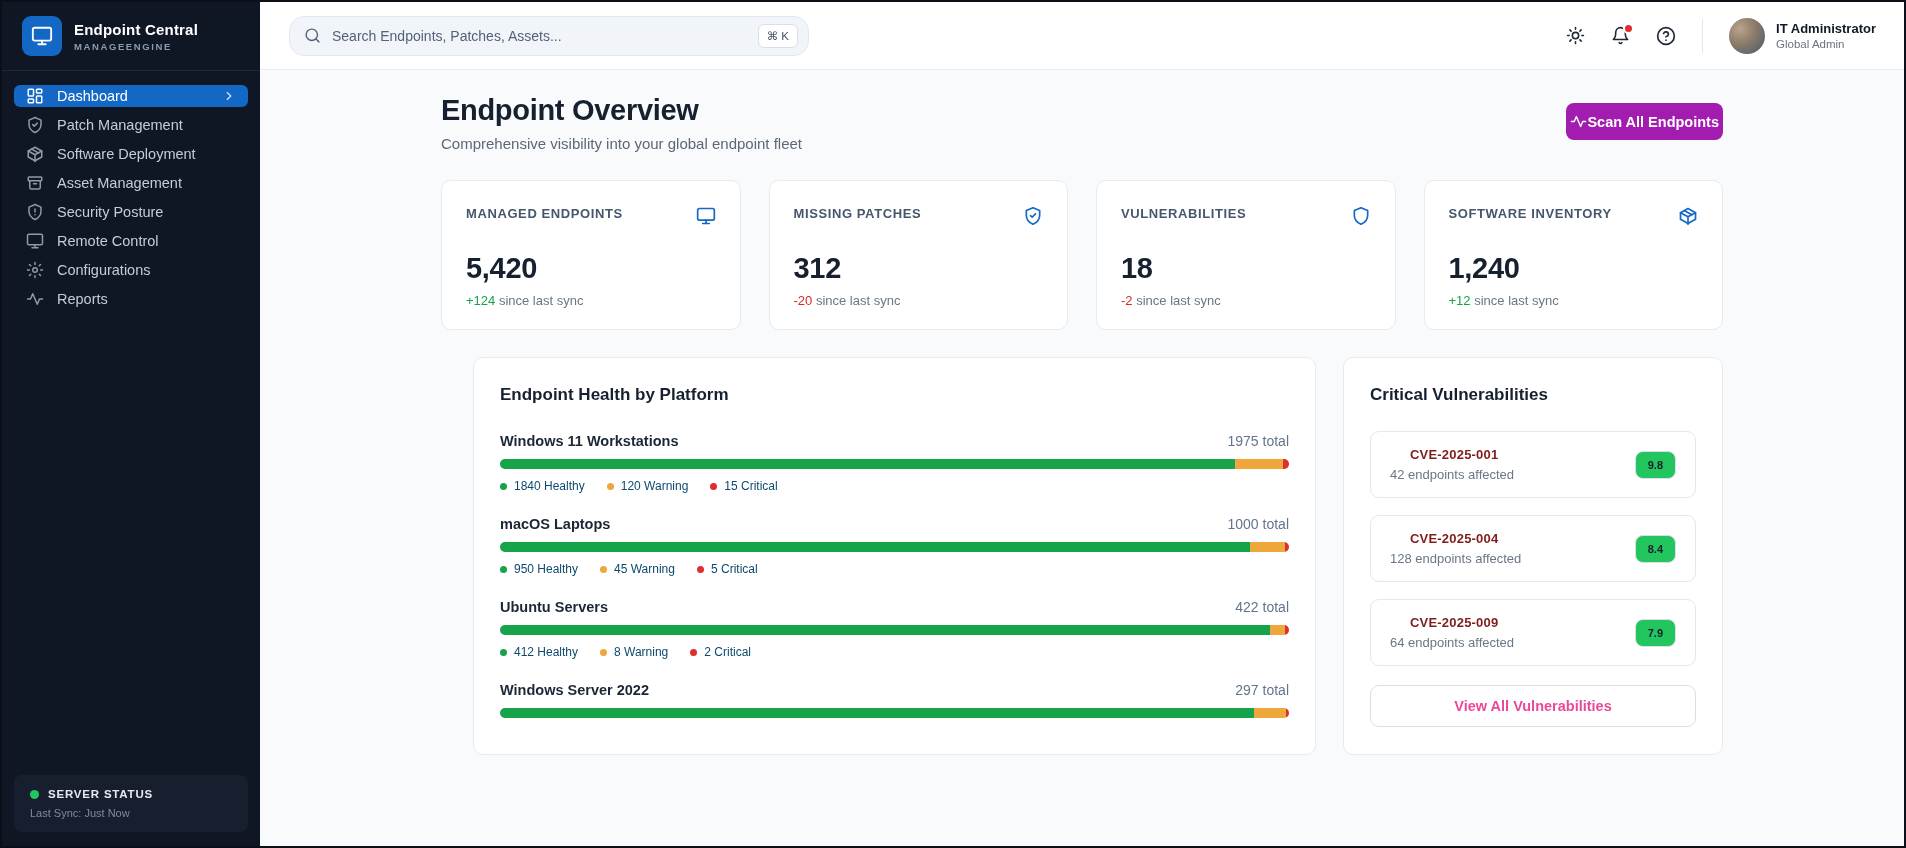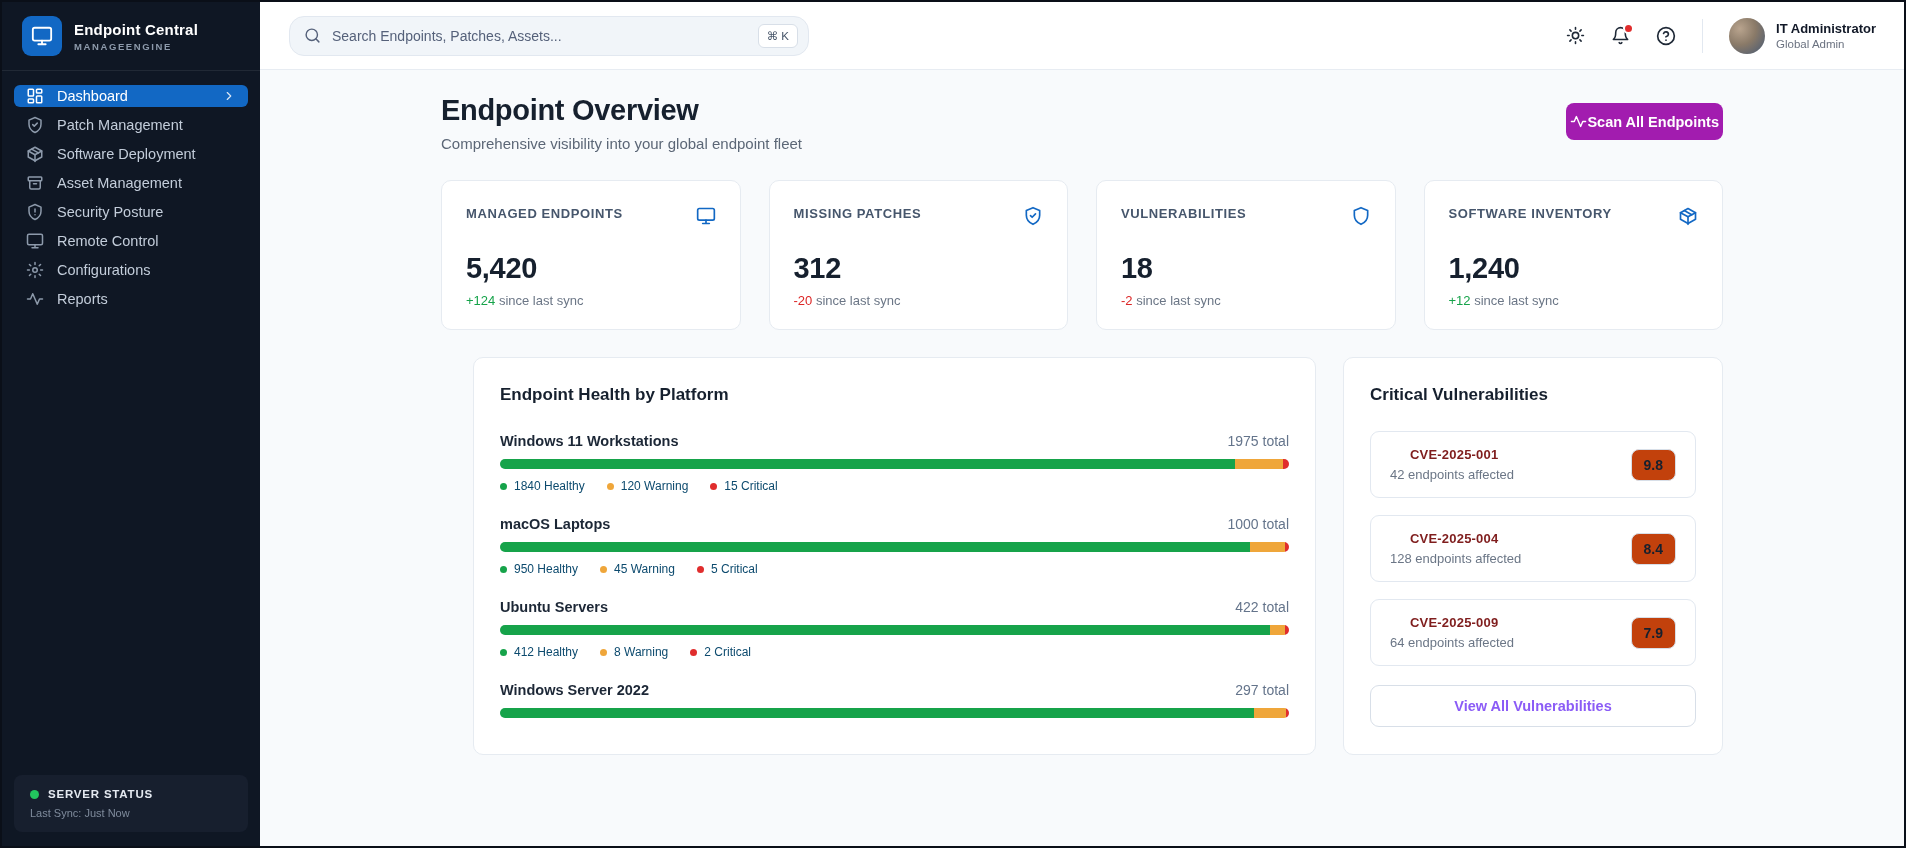--- a/index.html
+++ b/index.html
@@ -133,26 +133,26 @@
 
   .cve-list { margin-top: 26px; display: flex; flex-direction: column; gap: 17px; }
   .cve-card {
     border: 1px solid #e2e8f0; border-radius: 9px; padding: 15px 19px;
     display: flex; align-items: center; justify-content: space-between; cursor: pointer;
   }
   .cve-id { font-size: 13px; font-weight: bold; color: #7f1d1d; letter-spacing: .2px; margin-left: 20px; }
   .cve-affected { font-size: 13px; color: #6b7686; margin-top: 5px; }
   .cve-score {
     border: 1px solid #d8dfe8; border-radius: 8px; padding: 7px 12px;
-    font-size: 14px; font-weight: bold; color: #16202e; background: #c2410c;
+    font-size: 11px; font-weight: bold; color: #16202e; background: #22c55e;
   }
   .view-all-btn {
     margin-top: 19px; width: 100%; background: #fff; border: 1px solid #d8dfe8;
     border-radius: 9px; padding: 12px; font-family: inherit; font-size: 14.5px;
-    font-weight: bold; color: #8b5cf6; cursor: pointer;
+    font-weight: bold; color: #ec4899; cursor: pointer;
   }
 </style>
 </head>
 <body>
 
 <div class="screen">
 
   <aside class="sidebar">
     <div class="sidebar-header">
       <div class="logo-badge">

